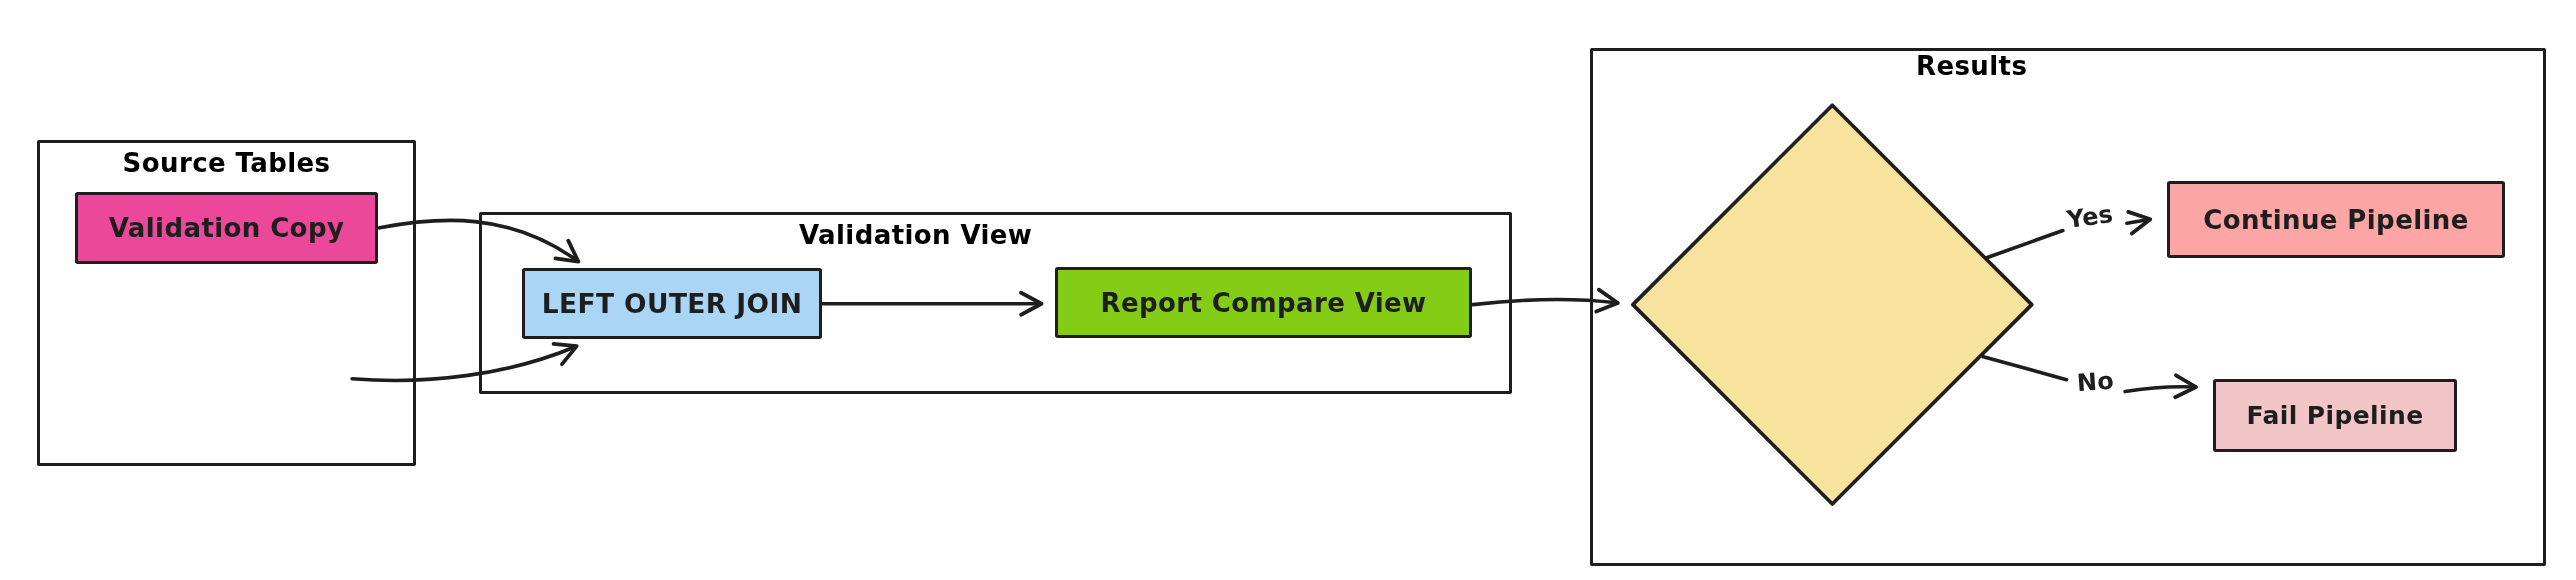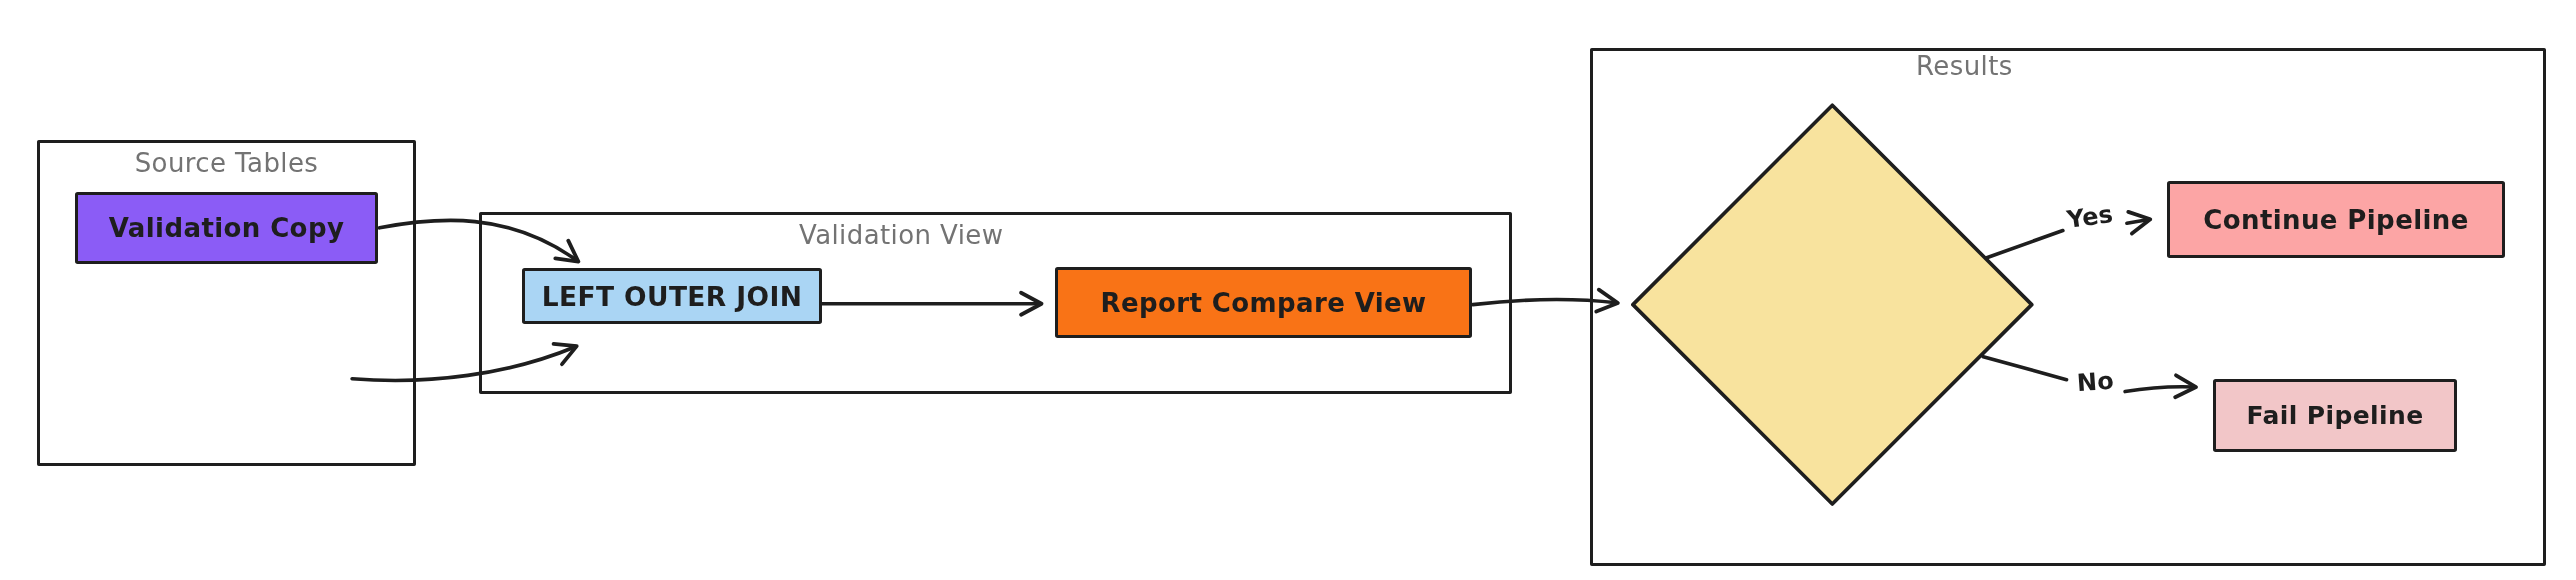--- a/index.html
+++ b/index.html
@@ -31,24 +31,24 @@
   .node-label {
     font-size: 26px;
     font-weight: bold;
     letter-spacing: 0.4px;
     white-space: nowrap;
     color: #1e1e1e;
   }
   .title {
     position: absolute;
     font-size: 26px;
-    font-weight: normal;
+    font-weight: bold;
     letter-spacing: 0.4px;
     white-space: nowrap;
-    color: #737373;
+    color: #000000;
   }
   .title.centered { text-align: center; }
   .edge-label {
     position: absolute;
     font-size: 24px;
     font-weight: bold;
     white-space: nowrap;
     color: #1e1e1e;
     background: transparent;
   }
@@ -80,30 +80,30 @@
 <div class="canvas">
 
   <div class="container" style="left:37px; top:140px; width:379px; height:326px;"></div>
   <div class="container" style="left:479px; top:212px; width:1033px; height:182px;"></div>
   <div class="container" style="left:1590px; top:48px; width:956px; height:518px;"></div>
 
   <div class="title" style="left:799px; top:220px;">Validation View</div>
   <div class="title centered" style="left:37px; top:148px; width:379px;">Source Tables</div>
   <div class="title" style="left:1916px; top:51px;">Results</div>
 
-  <div class="node" style="left: 75px; top: 192px; width: 303px; height: 72px; background-color: #8b5cf6;">
+  <div class="node" style="left: 75px; top: 192px; width: 303px; height: 72px; background-color: #ec4899;">
     <span class="node-label">Validation Copy</span>
   </div>
 
 
-  <div class="node" style="left: 522px; top: 268px; width: 300px; height: 56px; background-color: rgb(170, 213, 244);">
+  <div class="node" style="left: 522px; top: 268px; width: 300px; height: 71px; background-color: rgb(170, 213, 244);">
     <span class="node-label" style="font-size:26.5px;">LEFT OUTER JOIN</span>
   </div>
 
-  <div class="node" style="left: 1055px; top: 267px; width: 417px; height: 71px; background-color: #f97316;">
+  <div class="node" style="left: 1055px; top: 267px; width: 417px; height: 71px; background-color: #84cc16;">
     <span class="node-label">Report Compare View</span>
   </div>
 
   <div class="node" style="left: 2167px; top: 181px; width: 338px; height: 77px; background-color: #fca5a5;">
     <span class="node-label">Continue Pipeline</span>
   </div>
 
   <div class="node" style="left: 2213px; top: 351px; width: 244px; height: 73px; background-color: rgb(242, 198, 200); margin-top: 28px;">
     <span class="node-label" style="font-size:25px;">Fail Pipeline</span>
   </div>

